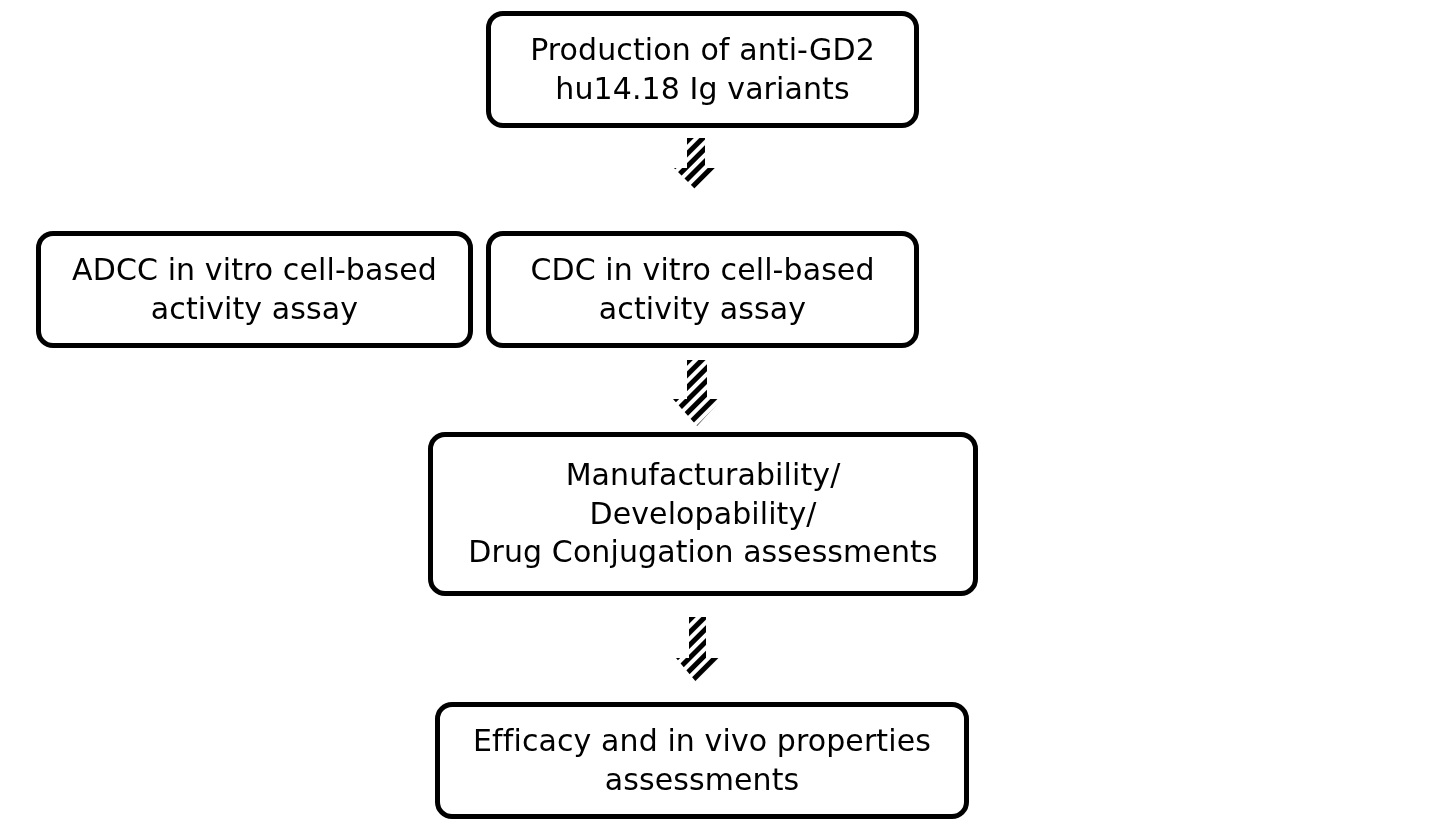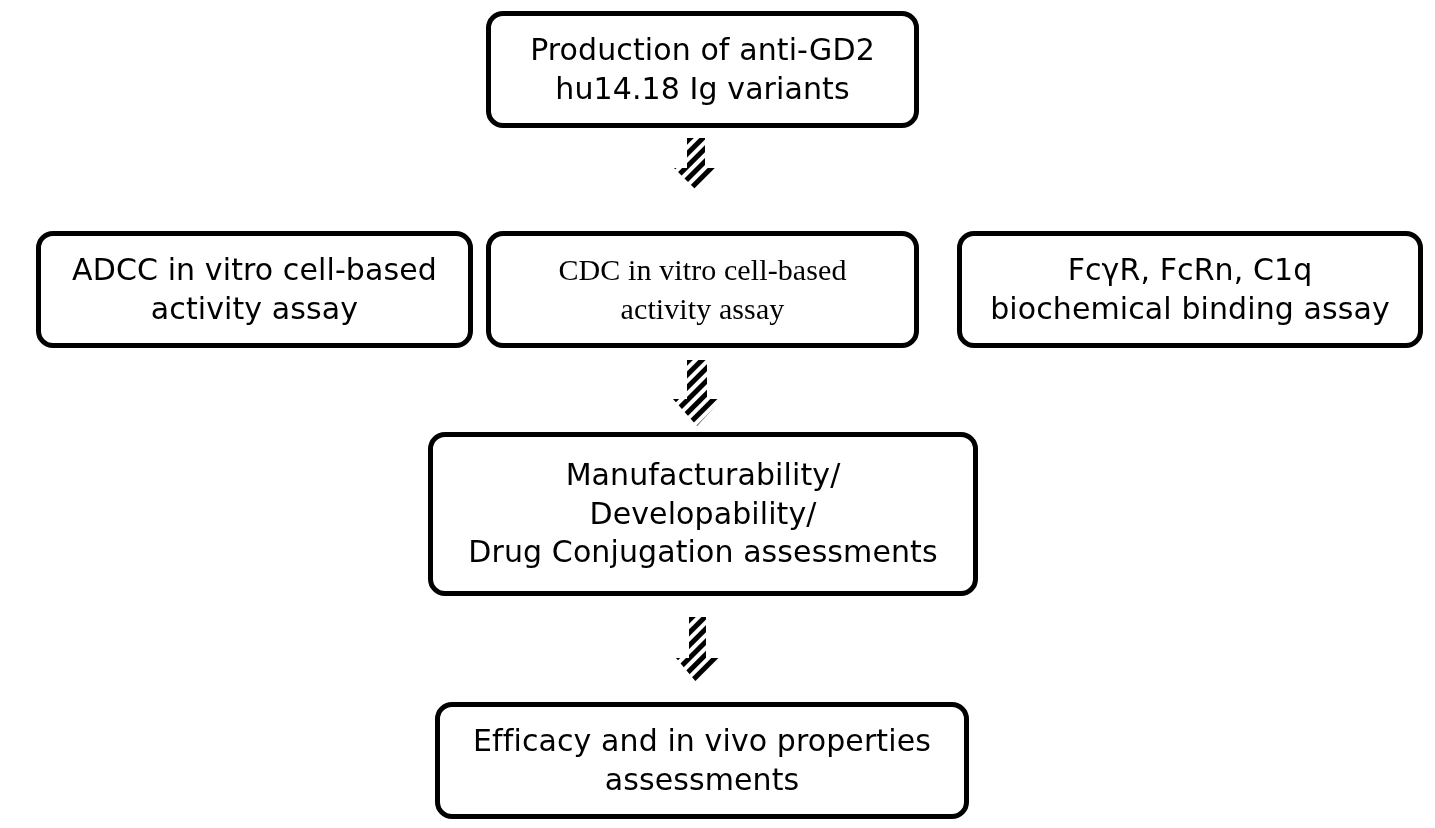--- a/index.html
+++ b/index.html
@@ -67,29 +67,25 @@
   <div class="node" id="node-production" style="left: 486px; top: 11px; width: 433px; height: 117px;">
     <span class="node-text">Production of anti-GD2
 hu14.18 Ig variants</span>
   </div>
 
   <div class="node" id="node-adcc" style="left: 8px; top: 231px; width: 437px; height: 117px; margin-left: 28px;">
     <span class="node-text">ADCC in vitro cell-based
 activity assay</span>
   </div>
 
-  <div class="node" id="node-cdc" style="left: 486px; top: 231px; width: 433px; height: 117px; font-family: Liberation Serif, serif;">
+  <div class="node" id="node-cdc" style="left: 486px; top: 231px; width: 433px; height: 117px;">
     <span class="node-text">CDC in vitro cell-based
 activity assay</span>
   </div>
 
-  <div class="node" id="node-binding" style="left: 957px; top: 231px; width: 466px; height: 117px;">
-    <span class="node-text">FcγR, FcRn, C1q
-biochemical binding assay</span>
-  </div>
 
   <div class="node" id="node-efficacy" style="left: 435px; top: 702px; width: 534px; height: 117px;">
     <span class="node-text">Efficacy and in vivo properties
 assessments</span>
   </div>
 
   <div class="node" id="node-manufacturability" style="left: 428px; top: 432px; width: 550px; height: 164px;">
     <span class="node-text">Manufacturability/
 Developability/
 Drug Conjugation  assessments</span>

